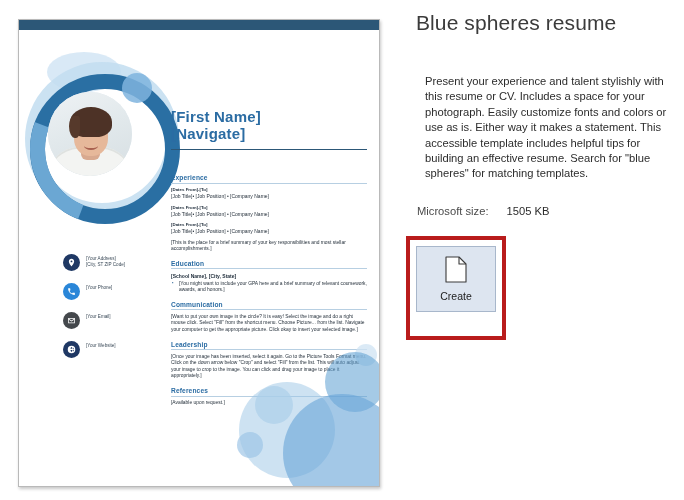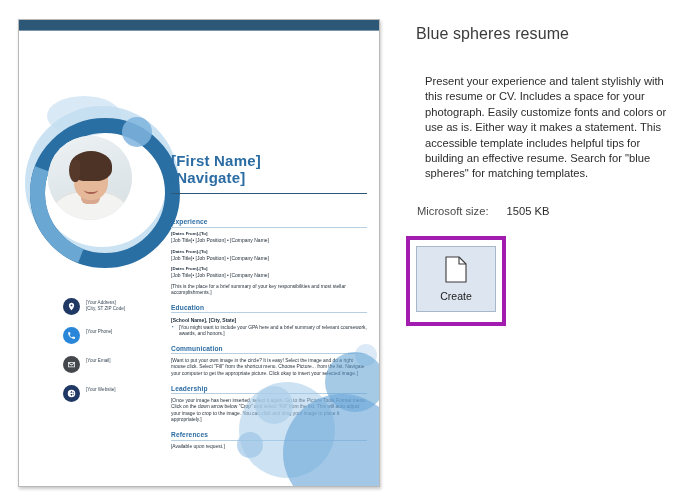--- a/index.html
+++ b/index.html
@@ -35,21 +35,20 @@
     height: 10px;
     background: #2c5777;
     border-bottom: 1px solid #7c96ab;
   }
   #doc-canvas {
     position: absolute;
     left: 0; top: 10px;
     right: 0; bottom: 0;
     background: #fff;
     overflow: hidden;
-    margin-top: 44px;
   }
 
   
   .sphere { position: absolute; border-radius: 50%; }
   .ring {
     position: absolute;
     border-radius: 50%;
     border-style: solid;
   }
   #ring-outer-pale {
@@ -253,22 +252,22 @@
   }
 
   
   #details {
     position: absolute;
     left: 416px; top: 0;
     width: 268px; height: 500px;
   }
   #tpl-title {
     position: absolute;
-    left: 0; top: 25px;
-    font-size: 16px;
+    left: 0; top: 11px;
+    font-size: 21px;
     color: #3b3b3b;
     font-weight: normal;
     letter-spacing: .1px;
   }
   #provided-row {
     position: absolute;
     left: 1px; top: 45px;
     font-size: 11px;
     white-space: nowrap;
   }
@@ -292,22 +291,22 @@
     left: 1px; top: 205px;
     font-size: 11.2px;
     color: #4a4a4a;
     white-space: nowrap;
   }
   #dl-value { margin-left: 18px; color: #2c2c2c; }
 
   #create-highlight {
     position: absolute;
     left: -10px; top: 236px;
-    width: 100px; height: 90px;
-    border: 4px solid #a21caf;
+    width: 100px; height: 104px;
+    border: 4px solid #b91c1c;
     box-sizing: border-box;
     background: #ffffff;
   }
   #create-button {
     position: absolute;
     left: 6px; top: 6px;
     width: 80px; height: 66px;
     background: #dde5f0;
     border: 1px solid #a8b7cb;
     box-sizing: border-box;

